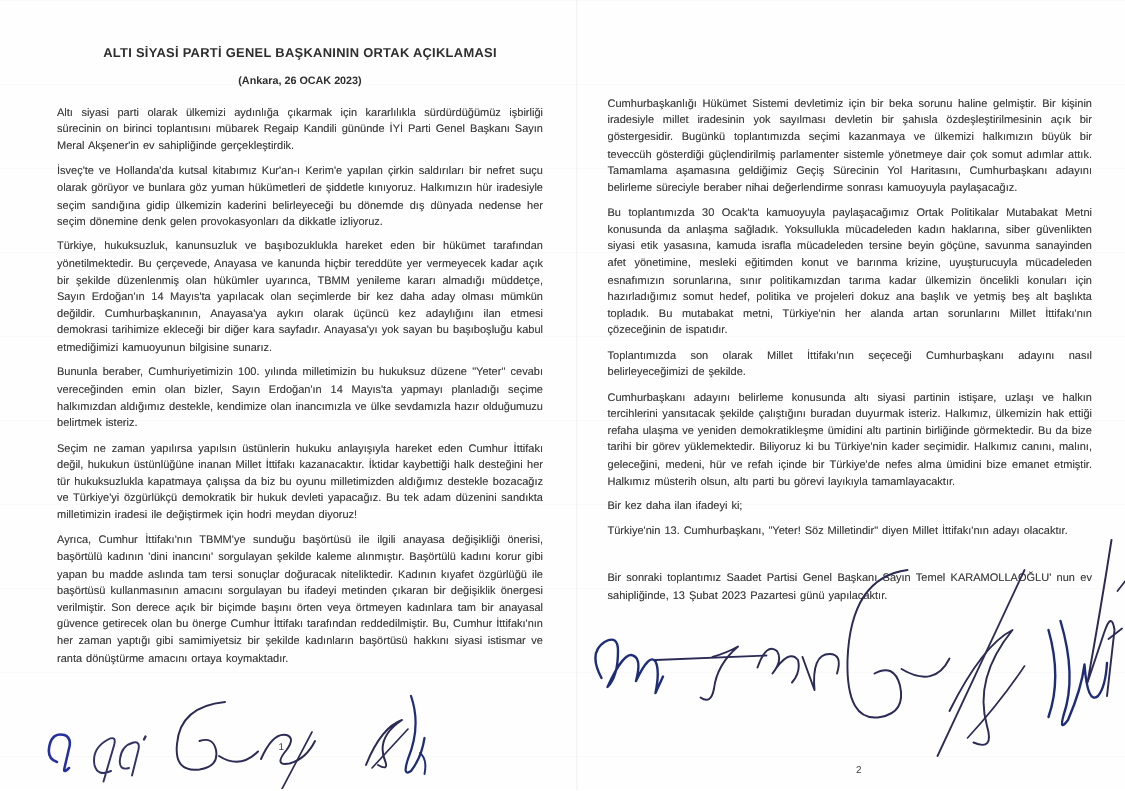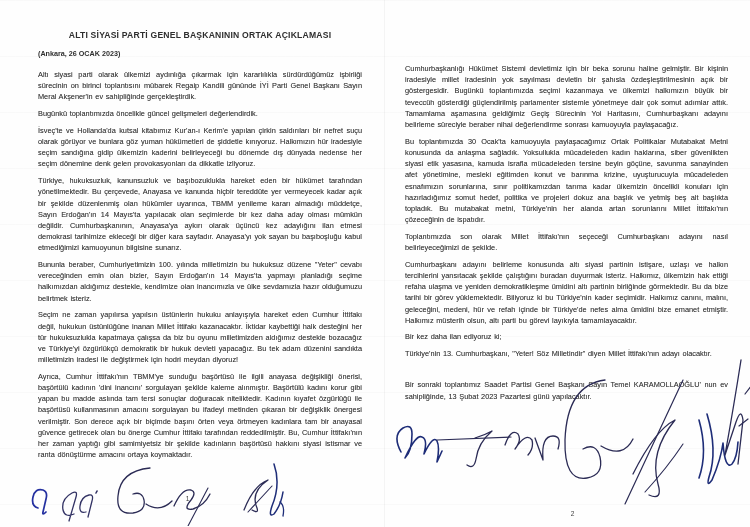--- a/index.html
+++ b/index.html
@@ -19,21 +19,21 @@
   .page-right { left:384px; border-left:1px solid rgba(0,0,0,0.04); }
 
   .content-left  { position:absolute; left:38px;  width:324px; top:30px; }
   .content-right { position:absolute; left:20px;  width:323px; top:63px; }
 
   .doc-title {
     font-size:8.6px; font-weight:bold; text-align:center;
     color:#2e2e2e; letter-spacing:0.2px; margin:0 0 9px 0;
   }
   .doc-subtitle {
-    font-size:7.2px; font-weight:bold; text-align:left;
+    font-size:7.2px; font-weight:bold; text-align:center;
     color:#2e2e2e; margin:0 0 11px 0;
   }
   .para {
     font-size:7.35px; line-height:11.2px; text-align:justify;
     color:#3d3d3d; margin:0 0 5.5px 0;
     text-shadow:0 0 0.4px rgba(80,80,80,0.55);
     word-spacing:0.6px;
   }
   .gap-top { margin-top:20px; }
 
@@ -52,21 +52,20 @@
 </head>
 <body>
 
 <div class="spread">
 
   <div class="page page-left">
     <div class="content-left">
       <div class="doc-title">ALTI SİYASİ PARTİ GENEL BAŞKANININ ORTAK AÇIKLAMASI</div>
       <div class="doc-subtitle">(Ankara, 26 OCAK 2023)</div>
       <p class="para">Altı siyasi parti olarak ülkemizi aydınlığa çıkarmak için kararlılıkla sürdürdüğümüz işbirliği sürecinin on birinci toplantısını mübarek Regaip Kandili gününde İYİ Parti Genel Başkanı Sayın Meral Akşener'in ev sahipliğinde gerçekleştirdik.</p>
-      <p class="para">Bugünkü toplantımızda öncelikle güncel gelişmeleri değerlendirdik.</p>
       <p class="para">İsveç'te ve Hollanda'da kutsal kitabımız Kur'an-ı Kerim'e yapılan çirkin saldırıları bir nefret suçu olarak görüyor ve bunlara göz yuman hükümetleri de şiddetle kınıyoruz. Halkımızın hür iradesiyle seçim sandığına gidip ülkemizin kaderini belirleyeceği bu dönemde dış dünyada nedense her seçim dönemine denk gelen provokasyonları da dikkatle izliyoruz.</p>
       <p class="para">Türkiye, hukuksuzluk, kanunsuzluk ve başıbozuklukla hareket eden bir hükümet tarafından yönetilmektedir. Bu çerçevede, Anayasa ve kanunda hiçbir tereddüte yer vermeyecek kadar açık bir şekilde düzenlenmiş olan hükümler uyarınca, TBMM yenileme kararı almadığı müddetçe, Sayın Erdoğan'ın 14 Mayıs'ta yapılacak olan seçimlerde bir kez daha aday olması mümkün değildir.  Cumhurbaşkanının, Anayasa'ya aykırı olarak üçüncü kez adaylığını ilan etmesi demokrasi tarihimize ekleceği bir diğer kara sayfadır. Anayasa'yı yok sayan bu başıboşluğu kabul etmediğimizi kamuoyunun bilgisine sunarız.</p>
       <p class="para">Bununla beraber, Cumhuriyetimizin 100. yılında milletimizin bu hukuksuz düzene "Yeter" cevabı vereceğinden emin olan bizler, Sayın Erdoğan'ın 14 Mayıs'ta yapmayı planladığı seçime halkımızdan aldığımız destekle, kendimize olan inancımızla ve ülke sevdamızla hazır olduğumuzu belirtmek isteriz.</p>
       <p class="para">Seçim ne zaman yapılırsa yapılsın üstünlerin hukuku anlayışıyla hareket eden Cumhur İttifakı değil, hukukun üstünlüğüne inanan Millet İttifakı kazanacaktır. İktidar kaybettiği halk desteğini her tür hukuksuzlukla kapatmaya çalışsa da biz bu oyunu milletimizden aldığımız destekle bozacağız ve Türkiye'yi özgürlükçü demokratik bir hukuk devleti yapacağız. Bu tek adam düzenini sandıkta milletimizin iradesi ile değiştirmek için hodri meydan diyoruz!</p>
       <p class="para">Ayrıca, Cumhur İttifakı'nın TBMM'ye sunduğu başörtüsü ile ilgili anayasa değişikliği önerisi, başörtülü kadının 'dini inancını' sorgulayan şekilde kaleme alınmıştır. Başörtülü kadını korur gibi yapan bu madde aslında tam tersi sonuçlar doğuracak niteliktedir. Kadının kıyafet özgürlüğü ile başörtüsü kullanmasının amacını sorgulayan bu ifadeyi metinden çıkaran bir değişiklik önergesi verilmiştir. Son derece açık bir biçimde başını örten veya örtmeyen kadınlara tam bir anayasal güvence getirecek olan bu önerge Cumhur İttifakı tarafından reddedilmiştir. Bu, Cumhur İttifakı'nın her zaman yaptığı gibi samimiyetsiz bir şekilde kadınların başörtüsü hakkını siyasi istismar ve ranta dönüştürme amacını ortaya koymaktadır.</p>
     </div>
 
     <div class="pagenum pagenum-1">1</div>
 
     <svg class="sig sig-block sig-left" width="290" height="64" viewBox="0 0 290 64">
@@ -89,21 +88,21 @@
       <path d="M258,40 q5,4 3,14" stroke="#1e2d78" stroke-width="1.3"></path>
     </svg>
   </div>
 
   <div class="page page-right">
     <div class="content-right">
       <p class="para">Cumhurbaşkanlığı Hükümet Sistemi devletimiz için bir beka sorunu haline gelmiştir. Bir kişinin iradesiyle millet iradesinin yok sayılması devletin bir şahısla özdeşleştirilmesinin açık bir göstergesidir. Bugünkü toplantımızda seçimi kazanmaya ve ülkemizi halkımızın büyük bir teveccüh gösterdiği güçlendirilmiş parlamenter sistemle yönetmeye dair çok somut adımlar attık. Tamamlama aşamasına geldiğimiz Geçiş Sürecinin Yol Haritasını, Cumhurbaşkanı adayını belirleme süreciyle beraber nihai değerlendirme sonrası kamuoyuyla paylaşacağız.</p>
       <p class="para">Bu toplantımızda 30 Ocak'ta kamuoyuyla paylaşacağımız Ortak Politikalar Mutabakat Metni konusunda da anlaşma sağladık. Yoksullukla mücadeleden kadın haklarına, siber güvenlikten siyasi etik yasasına, kamuda israfla mücadeleden tersine beyin göçüne, savunma sanayinden afet yönetimine, mesleki eğitimden konut ve barınma krizine, uyuşturucuyla mücadeleden esnafımızın sorunlarına, sınır politikamızdan tarıma kadar ülkemizin öncelikli konuları için hazırladığımız somut hedef, politika ve projeleri dokuz ana başlık ve yetmiş beş alt başlıkta topladık. Bu mutabakat metni, Türkiye'nin her alanda artan sorunlarını Millet İttifakı'nın çözeceğinin de ispatıdır.</p>
       <p class="para">Toplantımızda son olarak Millet İttifakı'nın seçeceği Cumhurbaşkanı adayını nasıl belirleyeceğimizi de şekilde.</p>
       <p class="para">Cumhurbaşkanı adayını belirleme konusunda altı siyasi partinin istişare, uzlaşı ve halkın tercihlerini yansıtacak şekilde çalıştığını buradan duyurmak isteriz. Halkımız, ülkemizin hak ettiği refaha ulaşma ve yeniden demokratikleşme ümidini altı partinin birliğinde görmektedir. Bu da bize tarihi bir görev yüklemektedir. Biliyoruz ki bu Türkiye'nin kader seçimidir. Halkımız canını, malını, geleceğini, medeni, hür ve refah içinde bir Türkiye'de nefes alma ümidini bize emanet etmiştir.  Halkımız müsterih olsun, altı parti bu görevi layıkıyla tamamlayacaktır.</p>
-      <p class="para">Bir kez daha ilan ediyoruz ki;</p>
+      <p class="para">Bir kez daha ilan ifadeyi ki;</p>
       <p class="para">Türkiye'nin 13. Cumhurbaşkanı, "Yeter! Söz Milletindir" diyen Millet İttifakı'nın adayı olacaktır.</p>
       <p class="para gap-top">Bir sonraki toplantımız Saadet Partisi Genel Başkanı Sayın Temel KARAMOLLAOĞLU' nun ev sahipliğinde, 13 Şubat 2023 Pazartesi günü yapılacaktır.</p>
     </div>
 
     <div class="pagenum pagenum-2">2</div>
 
     <svg class="sig sig-block sig-right" width="362" height="172" viewBox="0 0 362 172">
 
       <path d="M8,100 q-9,-17 2,-24 q9,-5 9,6 q0,17 -7,24 q11,-24 17,-21 q6,2 2,17 q9,-19 13,-13 q3,6 0,21 l5,-11" stroke="#1e2d78" stroke-width="1.6"></path>
 

